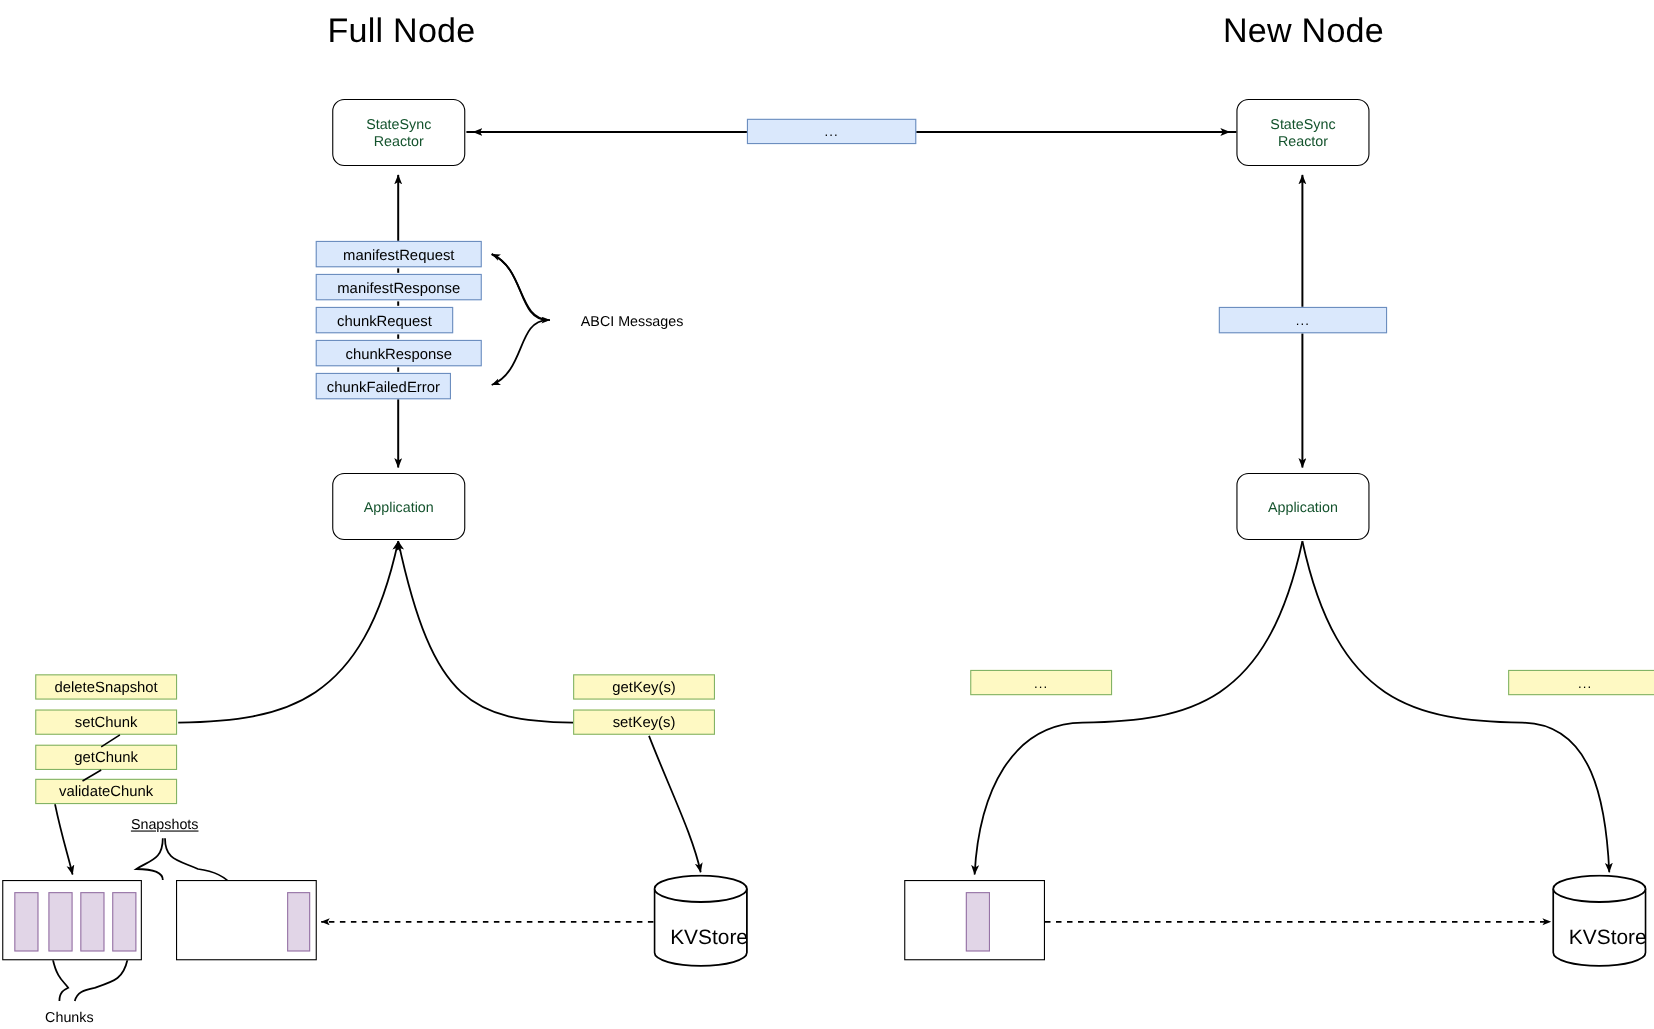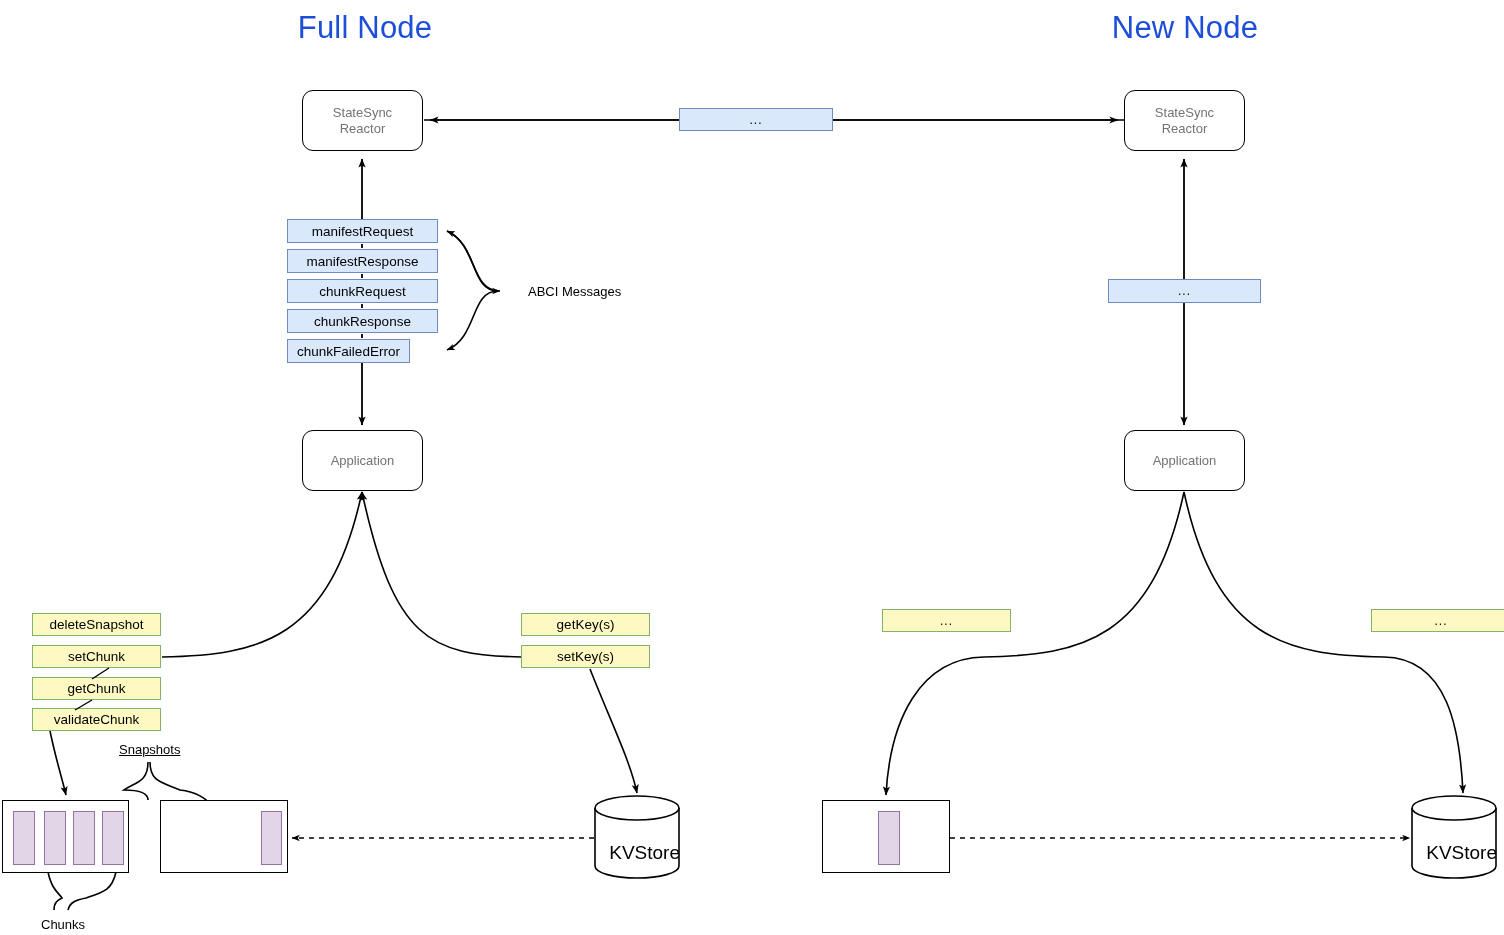--- a/index.html
+++ b/index.html
@@ -1,21 +1,21 @@
 <!DOCTYPE html>
 <html><head>
 <meta charset="utf-8">
 <style>
   html,body{margin:0;padding:0;background:#ffffff;}
   body{width:1504px;height:935px;font-family:"Liberation Sans",sans-serif;position:relative;overflow:hidden;}
   #stage{position:absolute;left:0;top:0;width:1504px;height:935px;}
   #edges{position:absolute;left:0;top:0;width:1504px;height:935px;pointer-events:none;}
   .node{position:absolute;box-sizing:border-box;display:flex;align-items:center;justify-content:center;text-align:center;}
-  .title{font-size:31px;color:#1d4ed8;letter-spacing:0.2px;white-space:nowrap;}
-  .rounded-box{border:1.6px solid #000;border-radius:11px;background:#fff;font-size:13px;line-height:1.22;color:#737373;}
+  .title{font-size:31px;color:#000000;letter-spacing:0.2px;white-space:nowrap;}
+  .rounded-box{border:1.6px solid #000;border-radius:11px;background:#fff;font-size:13px;line-height:1.22;color:#14532d;}
   .msg-box{background:#dae8fc;border:1.3px solid #6c8ebf;font-size:13.5px;color:#000;}
   .api-box{background:#fef9c3;border:1.3px solid #82b366;font-size:13.5px;color:#000;}
   .plain-box{background:#fff;border:1.7px solid #000;}
   .chunk{position:absolute;background:#e1d5e7;border:1.3px solid #9673a6;box-sizing:border-box;}
   .cap-label{position:absolute;font-size:13px;color:#000;white-space:nowrap;}
   .cyl-label{font-size:19px;color:#000;position:absolute;width:100%;text-align:right;top:47px;left:0;}
   .ellipsis{letter-spacing:1px;font-size:12px;}
 </style>
 </head>
 <body>
@@ -111,21 +111,21 @@
 
   <div class="node rounded-box" style="left:1124px;top:90px;width:121px;height:61px;flex-direction:column;">
     <span>StateSync</span>
     <span>Reactor</span>
   </div>
 
   <div class="node msg-box ellipsis" style="left:679px;top:108px;width:154px;height:23px;">...</div>
 
   <div class="node msg-box" style="left:287px;top:219px;width:151px;height:24px;">manifestRequest</div>
   <div class="node msg-box" style="left:287px;top:249px;width:151px;height:24px;">manifestResponse</div>
-  <div class="node msg-box" style="left:287px;top:279px;width:151px;height:24px;">chunkRequest</div>
+  <div class="node msg-box" style="left:287px;top:279px;width:125px;height:24px;">chunkRequest</div>
   <div class="node msg-box" style="left:287px;top:309px;width:151px;height:24px;">chunkResponse</div>
   <div class="node msg-box" style="left:287px;top:339px;width:123px;height:24px;">chunkFailedError</div>
 
   <div class="cap-label" style="left:528px;top:284px;">ABCI Messages</div>
 
   <div class="node msg-box ellipsis" style="left:1108px;top:279px;width:153px;height:24px;">...</div>
 
   <div class="node rounded-box" style="left:302px;top:430px;width:121px;height:61px;">Application</div>
   <div class="node rounded-box" style="left:1124px;top:430px;width:121px;height:61px;">Application</div>
 

